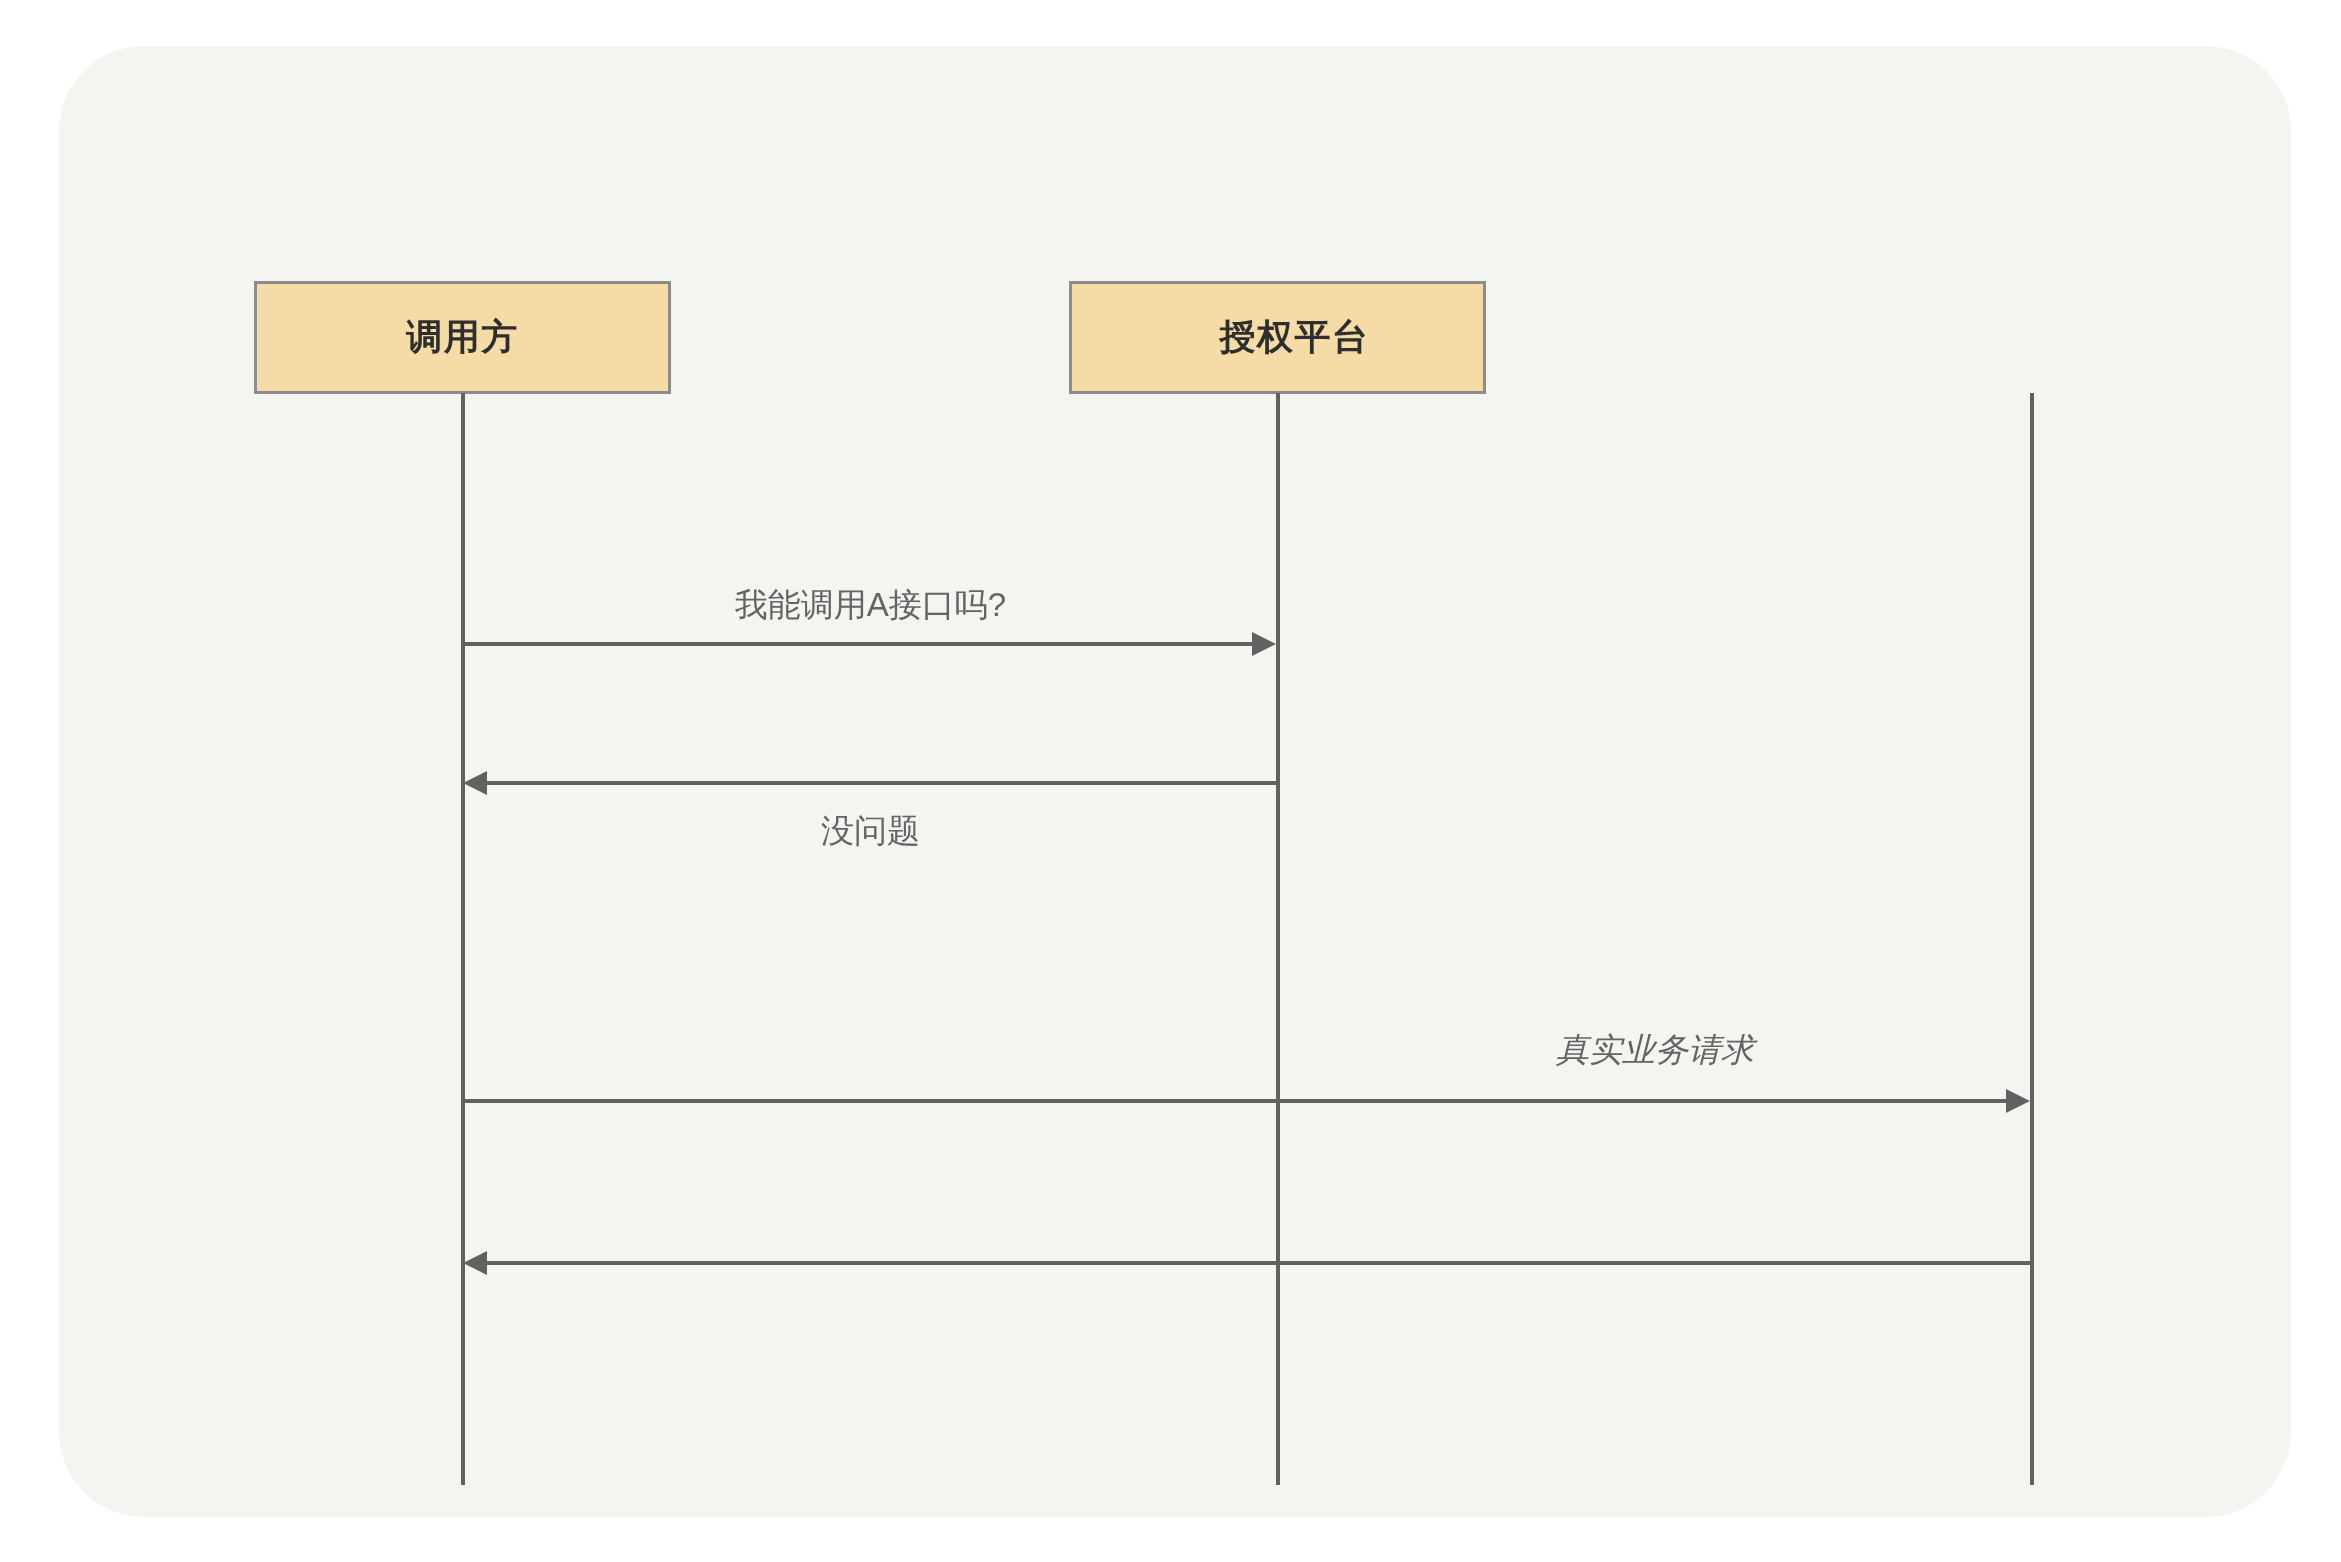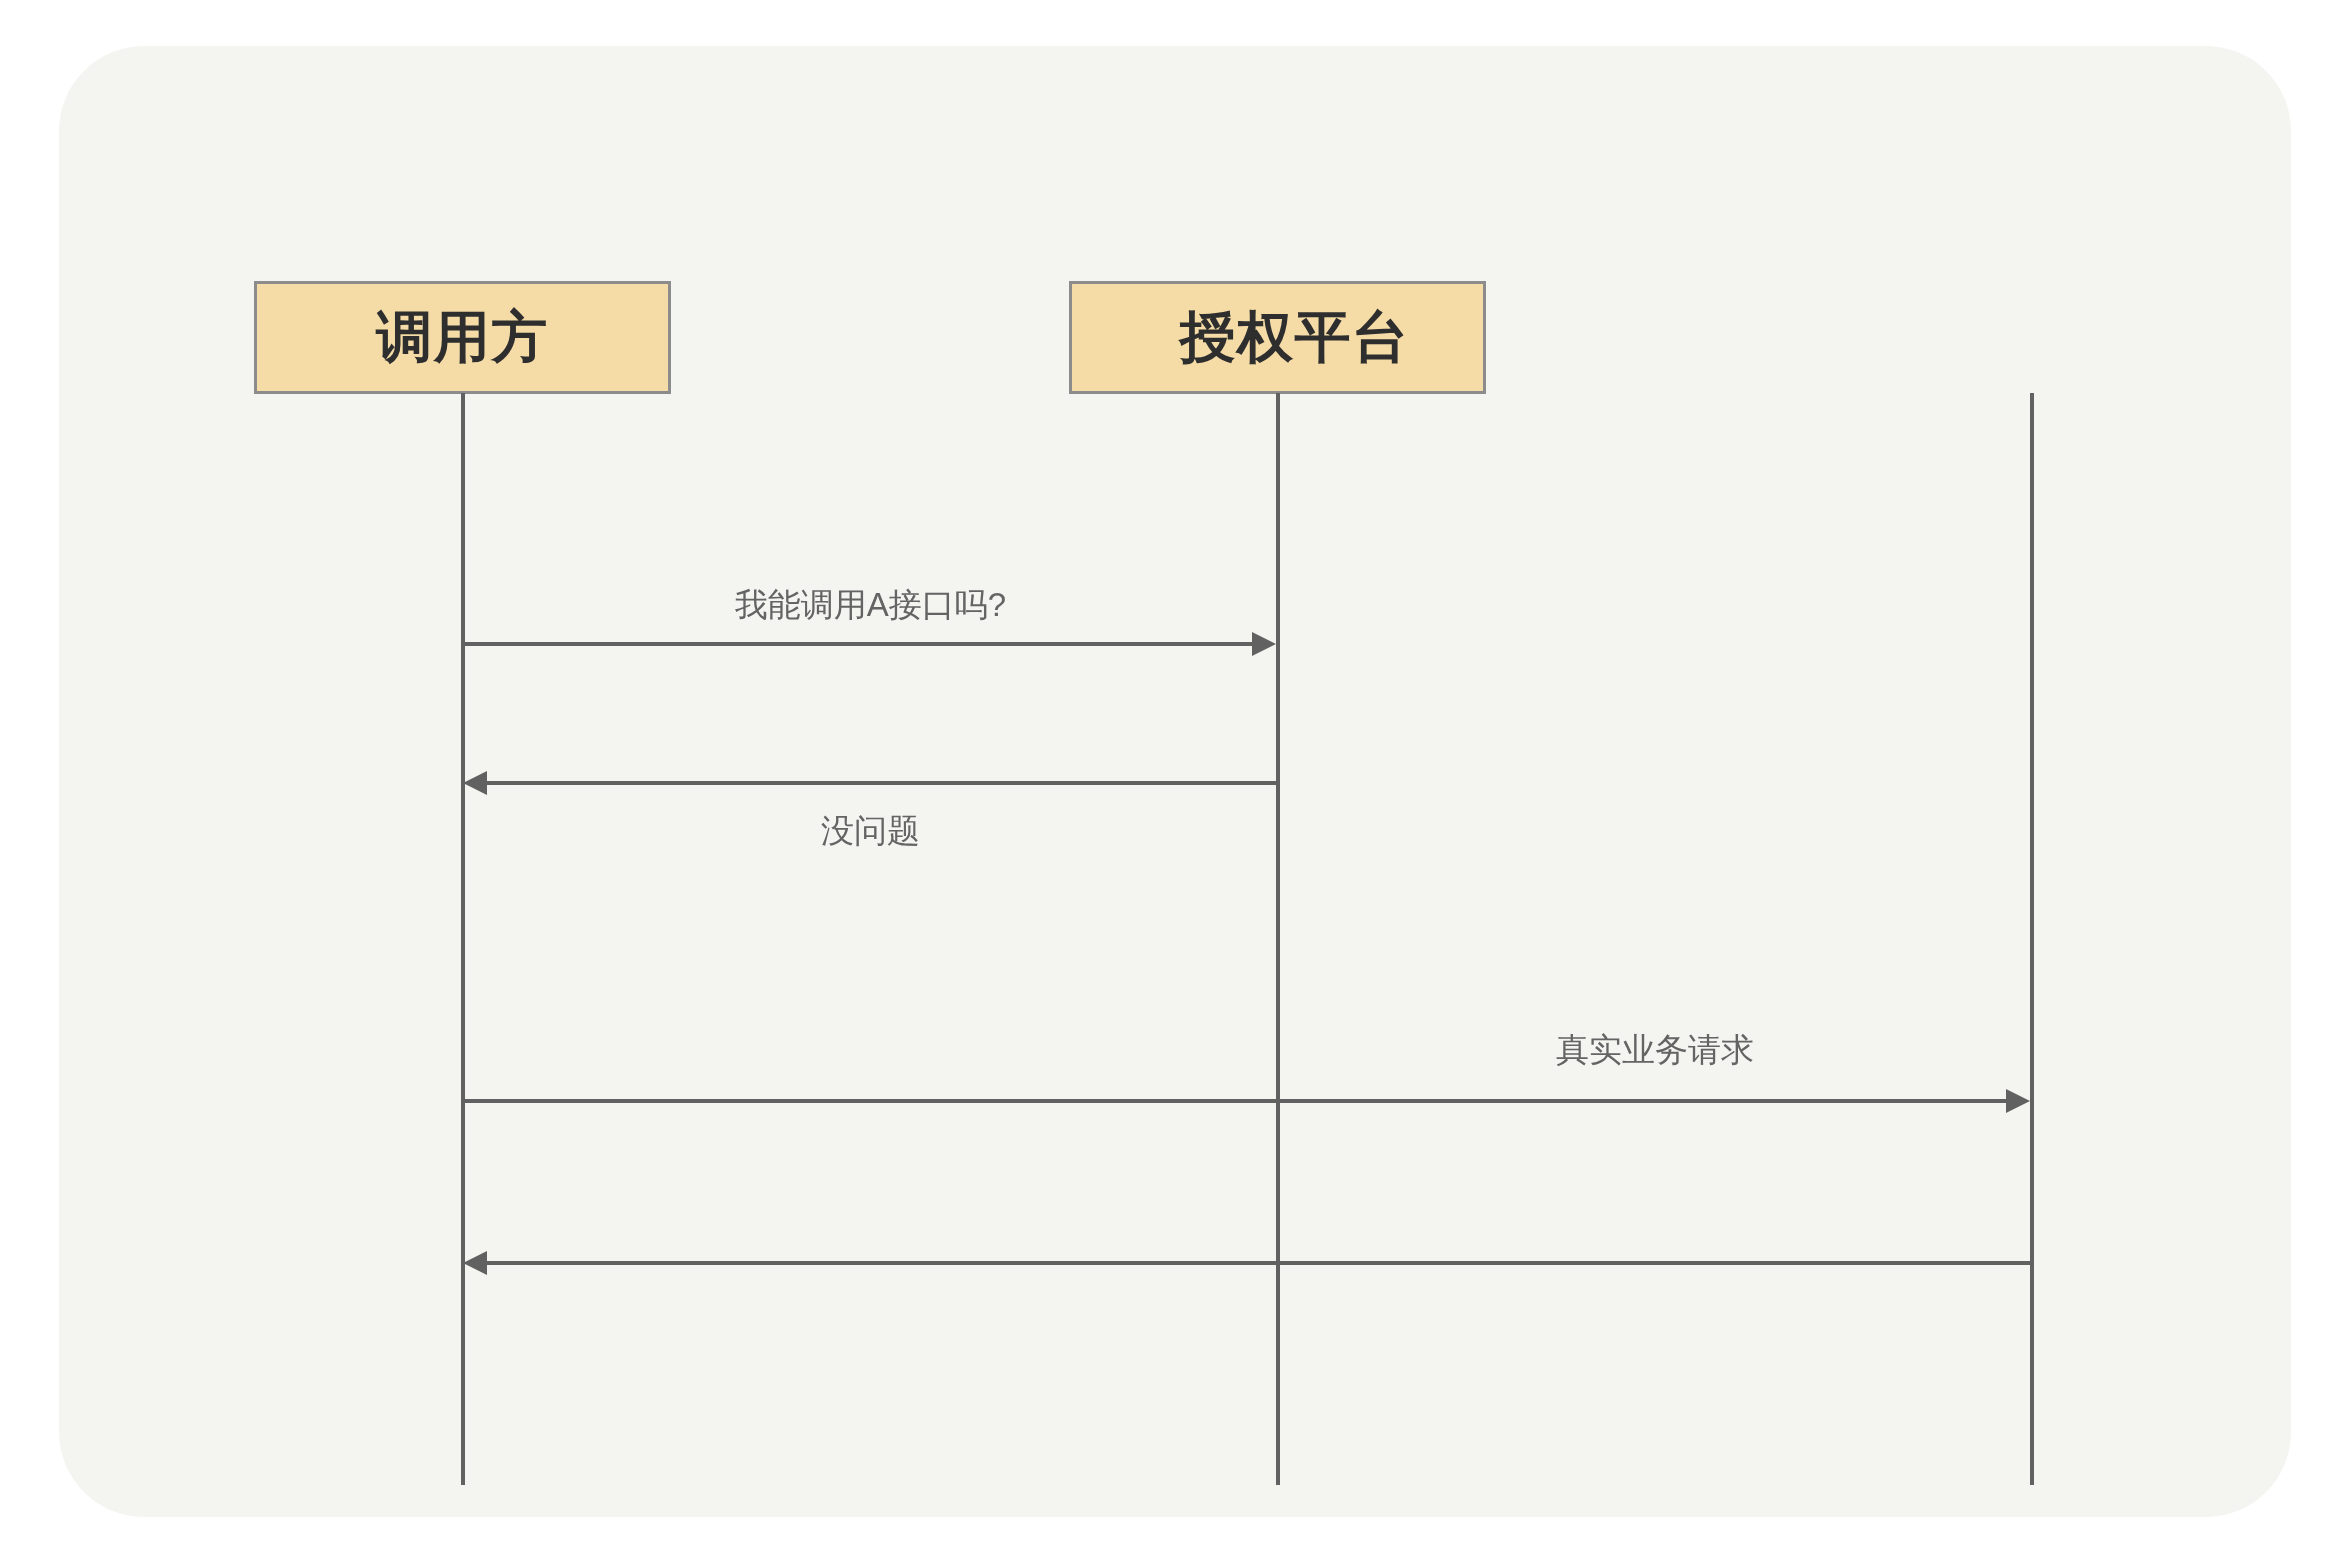--- a/index.html
+++ b/index.html
@@ -29,21 +29,21 @@
     width: 417px;
     height: 113px;
     box-sizing: border-box;
     background: var(--actor-fill, #f5dca6);
     border: 3.8px solid var(--actor-border, #8c8c8c);
     display: flex;
     align-items: center;
     justify-content: center;
   }
   .actor-box .actor-label {
-    font-size: 56px;
+    font-size: 36px;
     font-weight: bold;
     color: var(--actor-text, #2e2e2e);
     letter-spacing: 1.5px;
     white-space: nowrap;
   }
   .actor-caller   { left: 195px; }
   .actor-platform { left: 1010px; padding-left: 34px; }
   .actor-provider { left: 1764px; }
 
   .lifeline {
@@ -87,21 +87,21 @@
   .m1-label { left: 404px;  top: 532px;  width: 815px; }
 
   
   .m2-line  { left: 428px;  top: 735px;  width: 791px; }
   .m2-head  { left: 404px;  top: 725px; }
   .m2-label { left: 404px;  top: 758px;  width: 815px; }
 
   
   .m3-line  { left: 404px;  top: 1053px; width: 1546px; }
   .m3-head  { left: 1947px; top: 1043px; }
-  .m3-label { left: 1219px; top: 977px; width: 754px; }
+  .m3-label { left: 1219px; top: 977px; width: 754px; font-style: italic; }
 
   
   .m4-line  { left: 428px;  top: 1215px; width: 1545px; }
   .m4-head  { left: 404px;  top: 1205px; }
   .m4-label { left: 404px;  top: 1235px; width: 815px; }
 </style>
 </head>
 <body>
 
 <div class="canvas-card">

